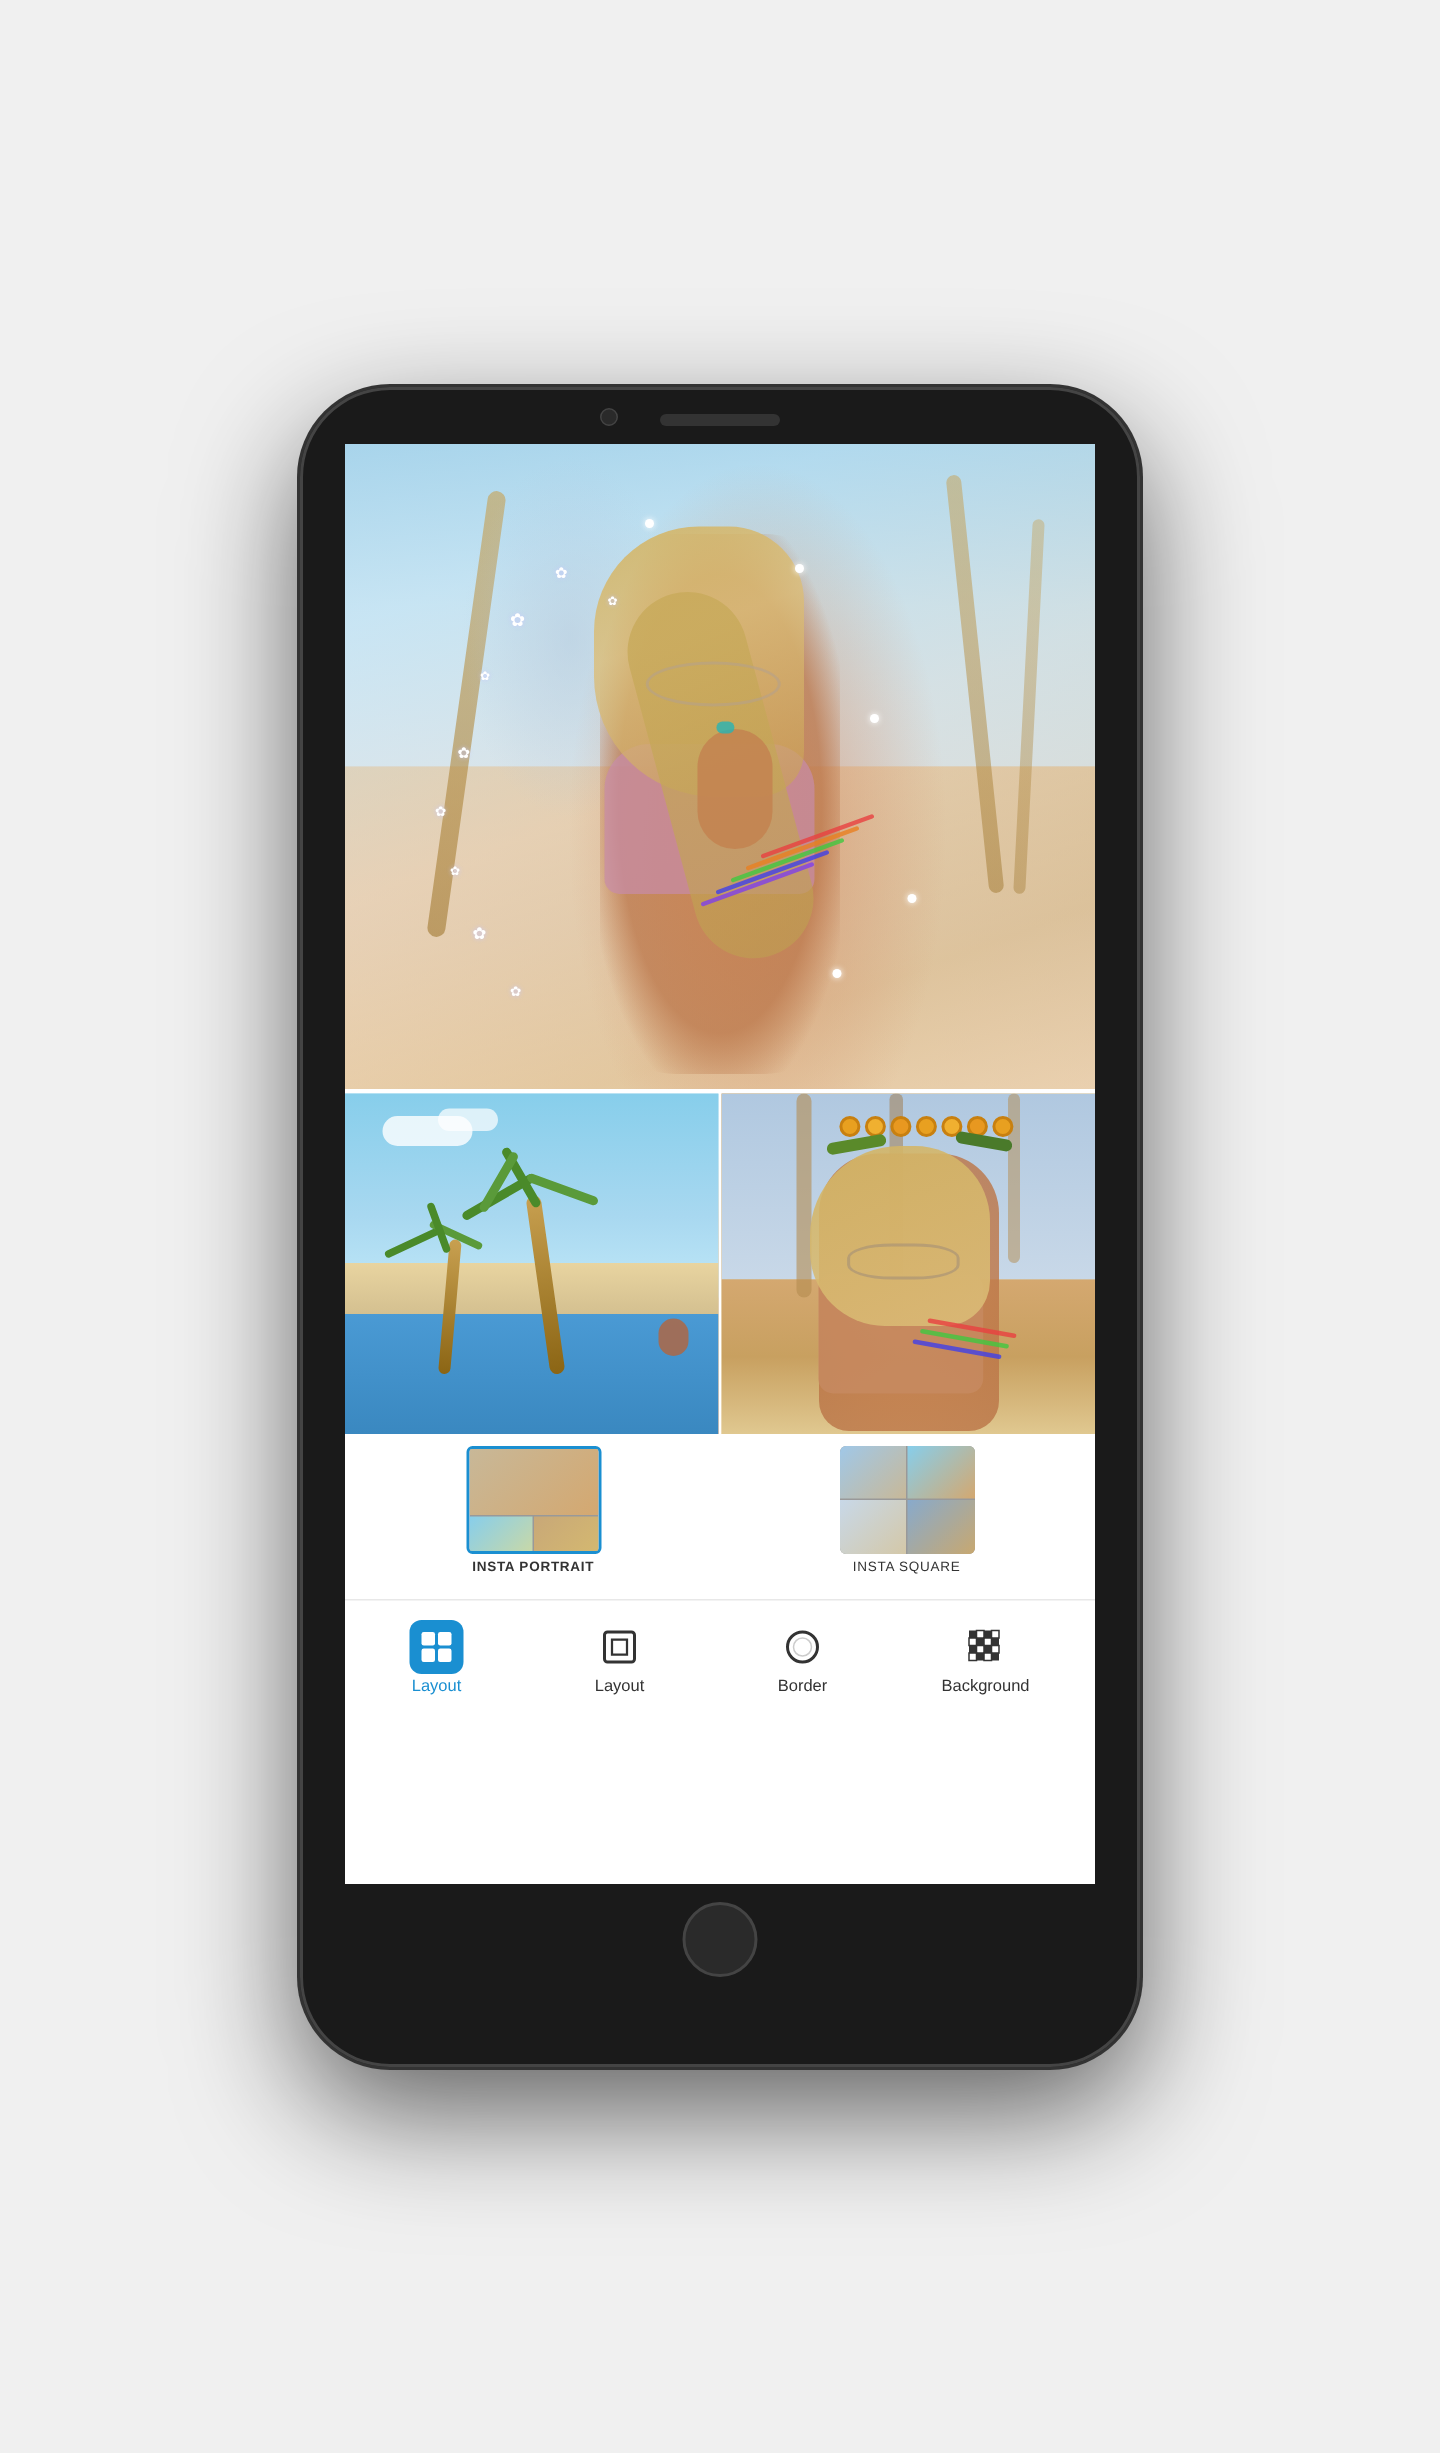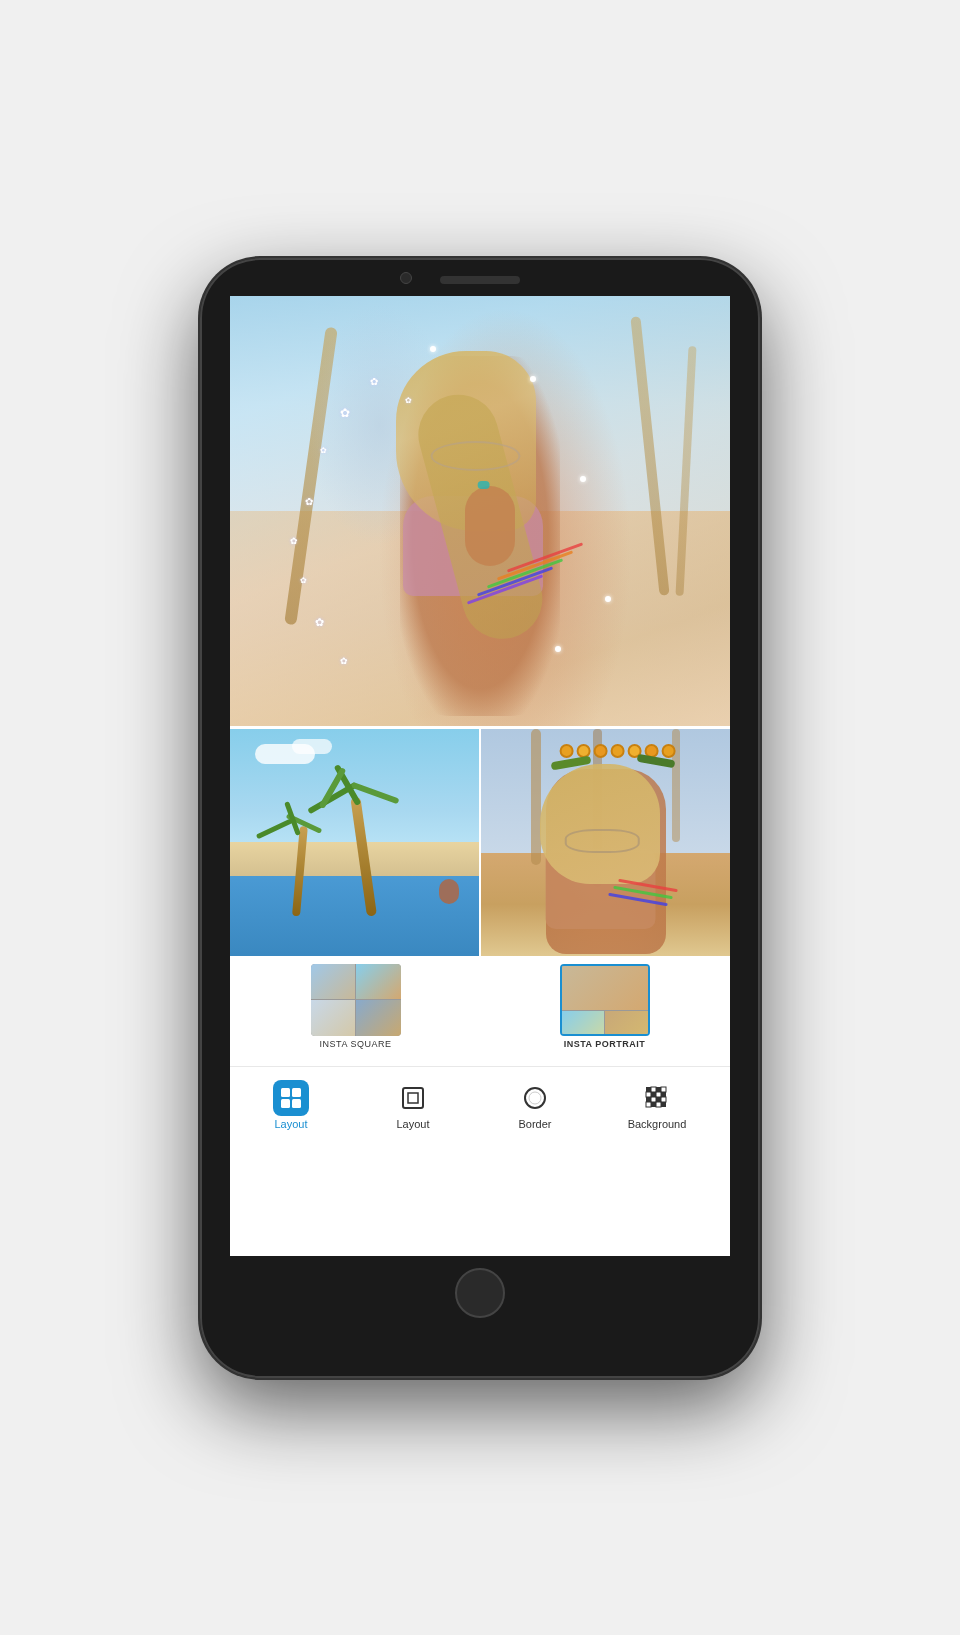--- a/index.html
+++ b/index.html
@@ -456,42 +456,42 @@
 
         <div class="rainbow-stripe" style="top:155px;left:55%;width:60px;background:#e84040;transform:rotate(10deg);"></div>
         <div class="rainbow-stripe" style="top:162px;left:53%;width:60px;background:#40c840;transform:rotate(10deg);"></div>
         <div class="rainbow-stripe" style="top:169px;left:51%;width:60px;background:#4040e8;transform:rotate(10deg);"></div>
       </div>
     </div>
 
     <div class="thumbnail-strip">
 
       <div class="thumbnail-item">
-        <div class="thumbnail-img">
-          <div class="thumb-grid-1">
-            <div></div>
-              <div></div>
-              <div></div>
-              <div></div>
-          </div>
-        </div>
-        <span class="thumbnail-label">INSTA SQUARE</span>
-      </div>
-
-      <div class="thumbnail-item">
         <div class="thumbnail-img selected">
           <div class="thumb-portrait">
             <div></div>
             <div class="bottom-row">
               <div></div>
                 <div></div>
             </div>
           </div>
         </div>
         <span class="thumbnail-label bold">INSTA PORTRAIT</span>
+      </div>
+
+      <div class="thumbnail-item">
+        <div class="thumbnail-img">
+          <div class="thumb-grid-1">
+            <div></div>
+              <div></div>
+              <div></div>
+              <div></div>
+          </div>
+        </div>
+        <span class="thumbnail-label">INSTA SQUARE</span>
       </div>
 
 
 
     </div>
 
     <div class="bottom-toolbar">
 
       <div class="toolbar-item">
         <div class="toolbar-icon active-blue">

